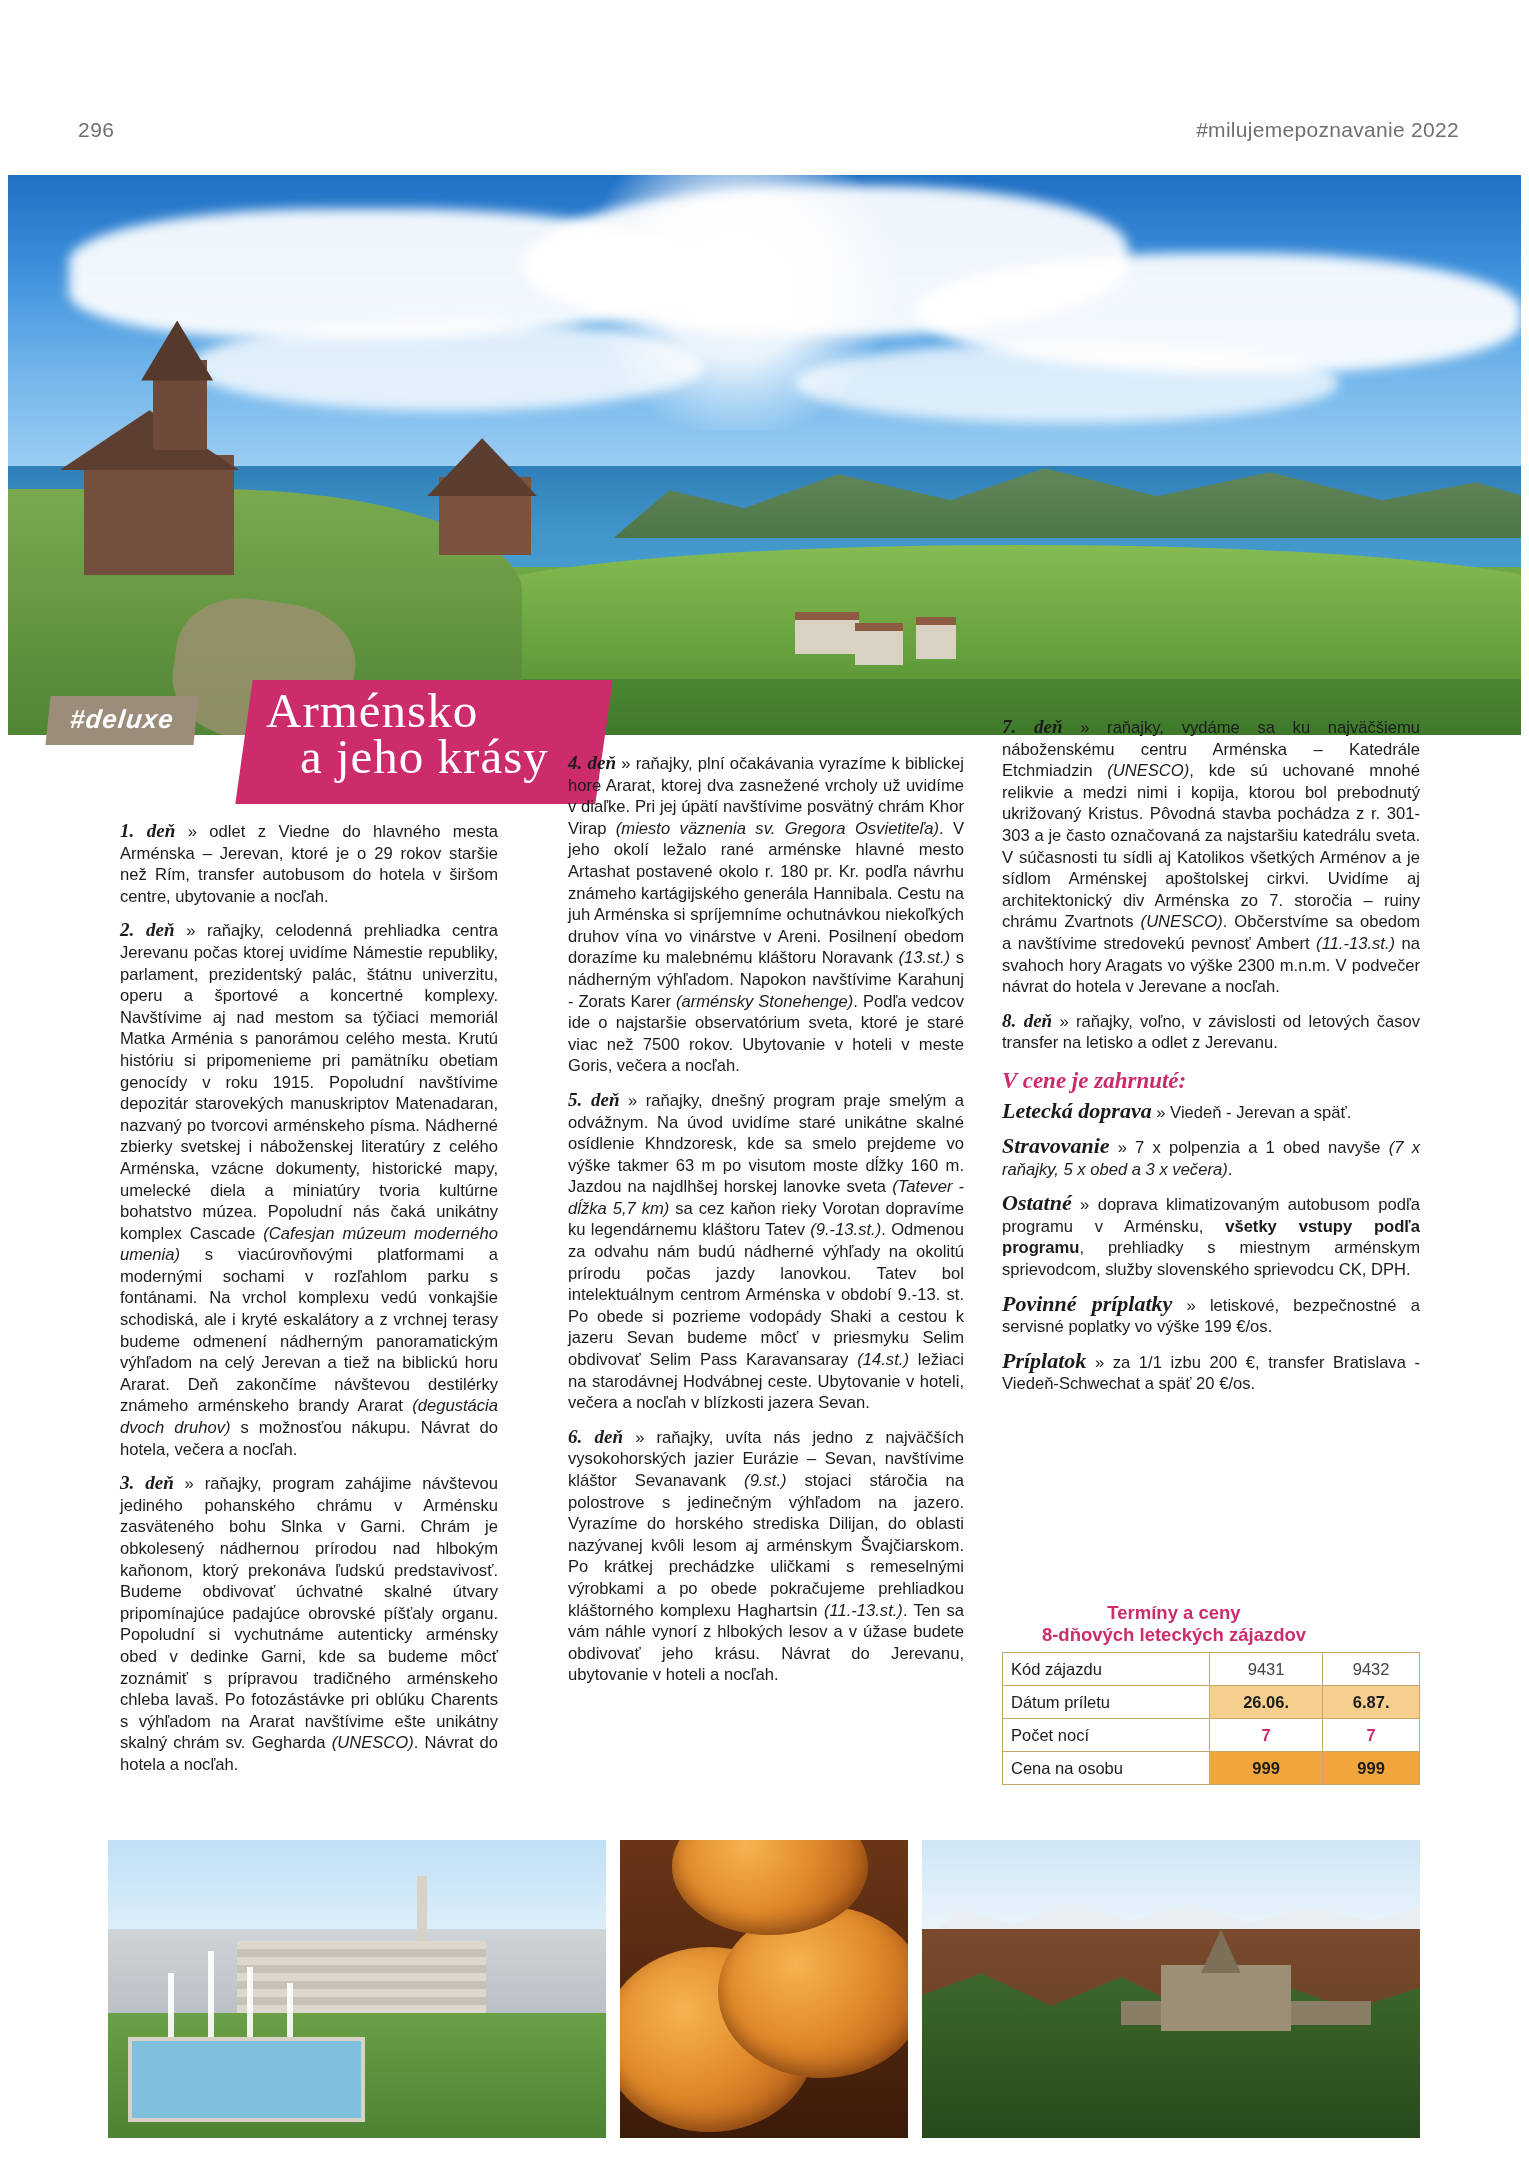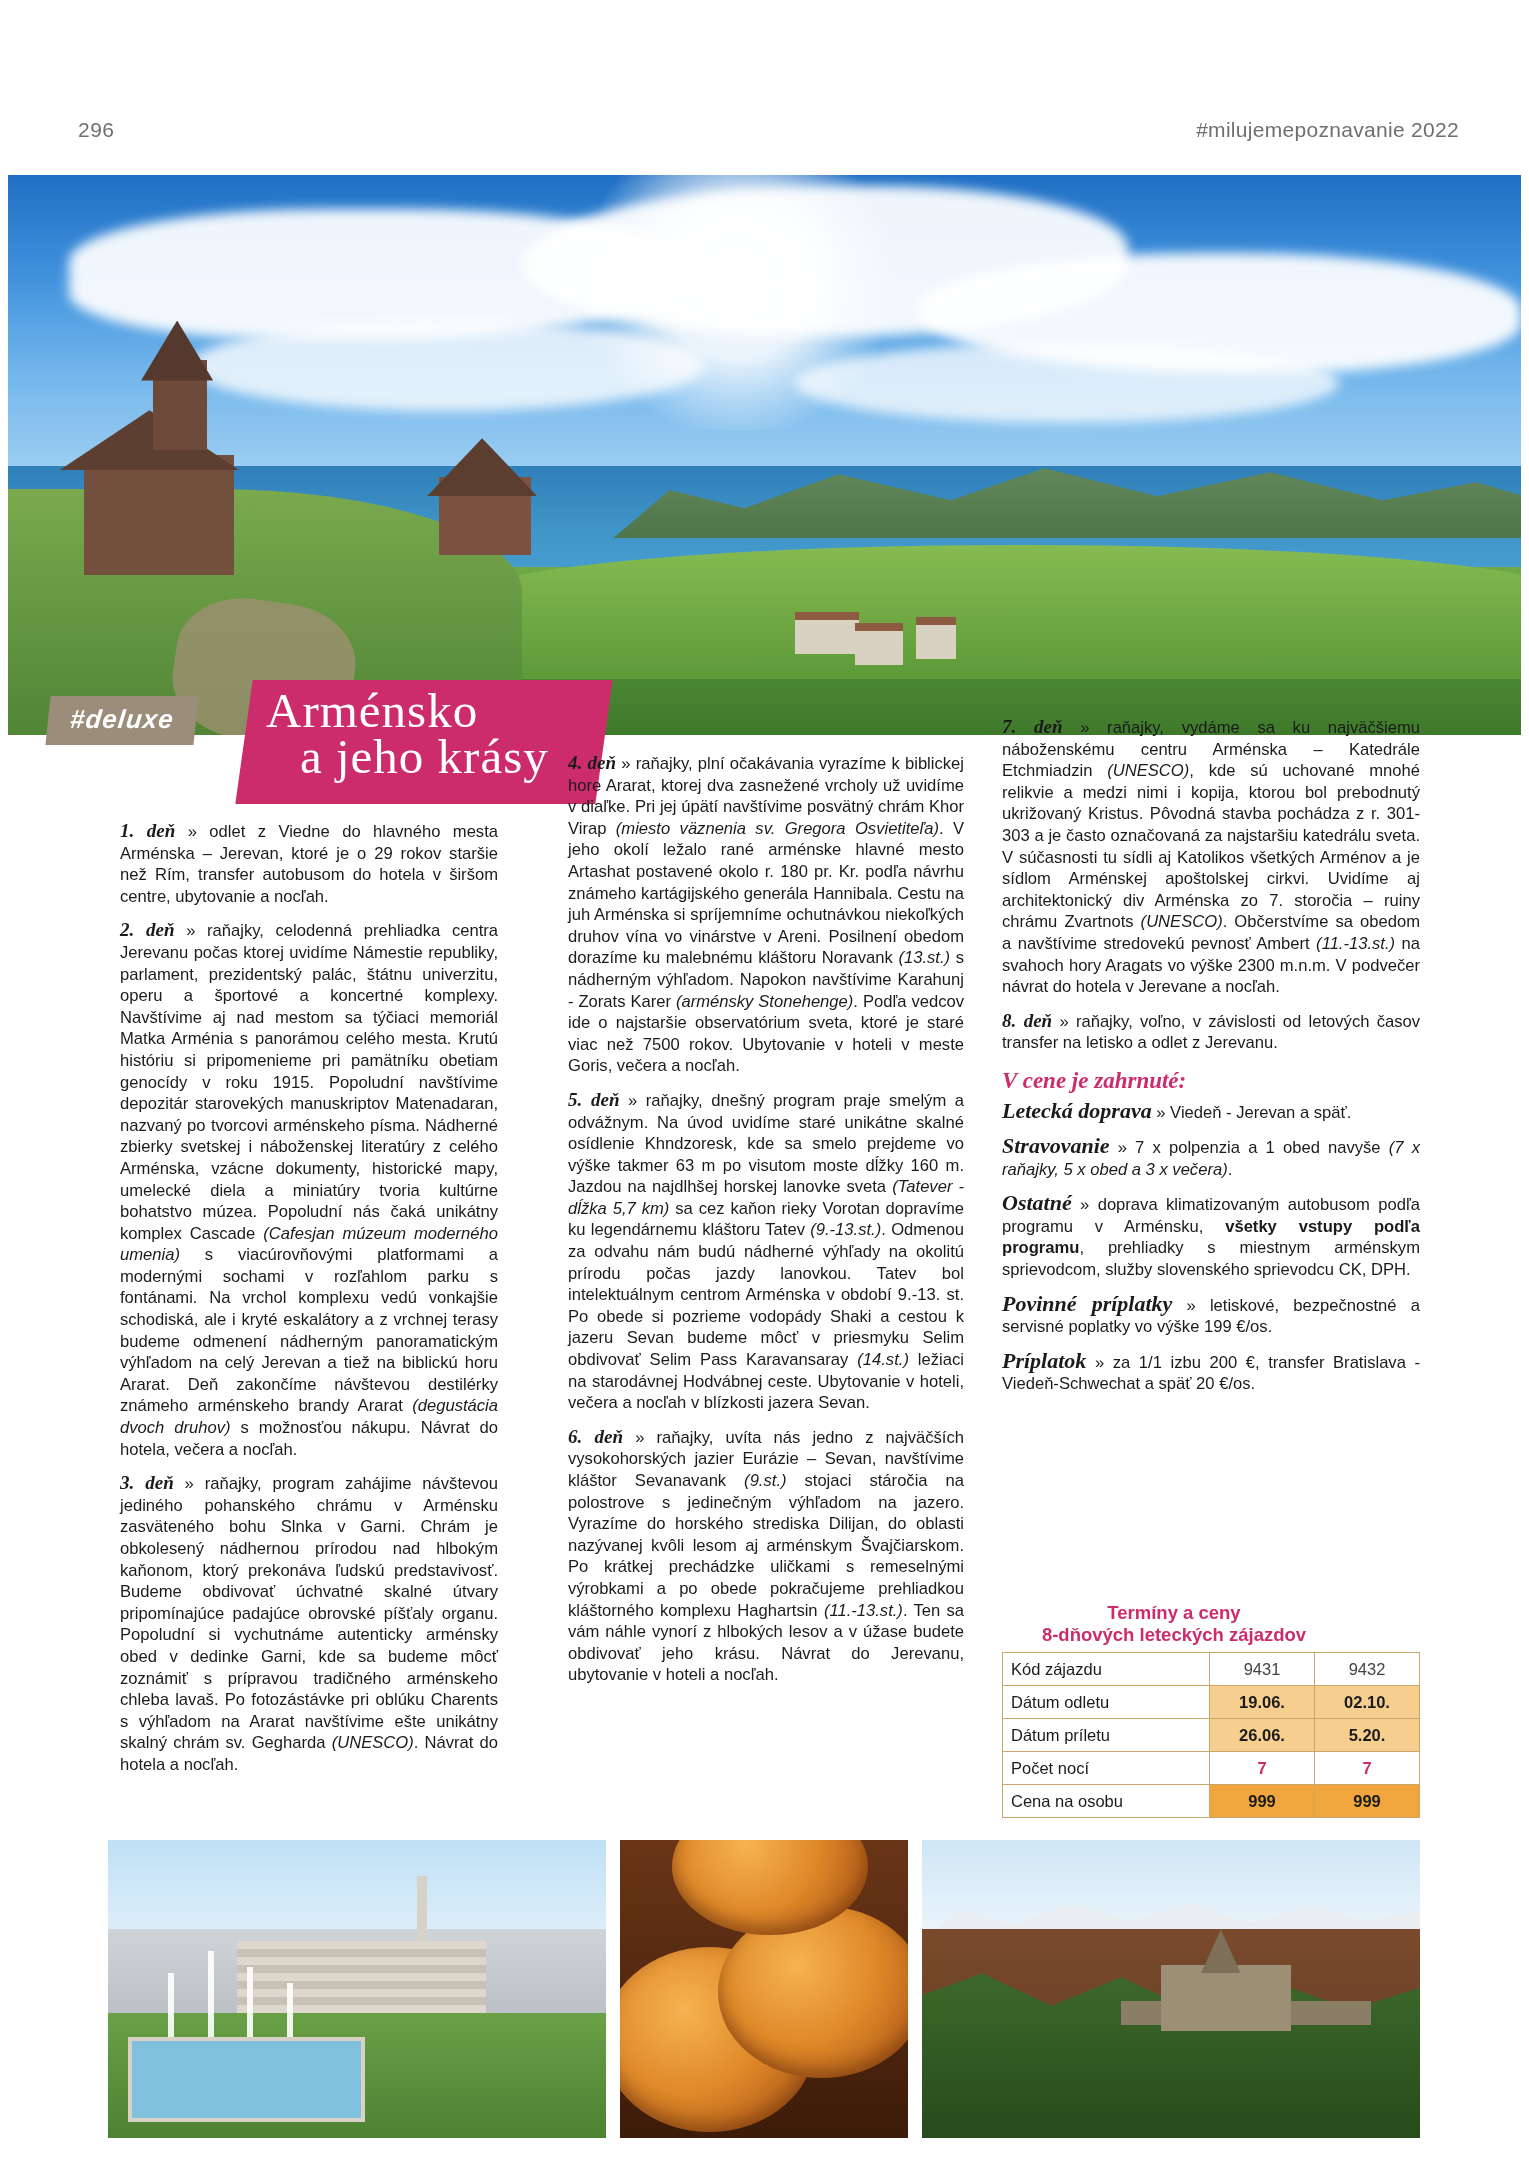--- a/index.html
+++ b/index.html
@@ -409,29 +409,24 @@
     <div>Termíny a ceny</div>
     <div>8-dňových leteckých zájazdov</div>
   </div>
   <table class="prices">
     <tbody>
       <tr class="r-code">
         <td class="label">Kód zájazdu</td>
         <td class="val">9431</td>
         <td class="val">9432</td>
       </tr>
-      <tr class="r-dep">
-        <td class="label">Dátum odletu</td>
-        <td class="val">19.06.</td>
-        <td class="val">02.10.</td>
-      </tr>
       <tr class="r-arr">
         <td class="label">Dátum príletu</td>
         <td class="val">26.06.</td>
-        <td class="val">5.20.</td>
+        <td class="val">6.87.</td>
       </tr>
       <tr class="r-nights">
         <td class="label">Počet nocí</td>
         <td class="val">7</td>
         <td class="val">7</td>
       </tr>
       <tr class="r-price">
         <td class="label">Cena na osobu</td>
         <td class="val">999</td>
         <td class="val">999</td>

